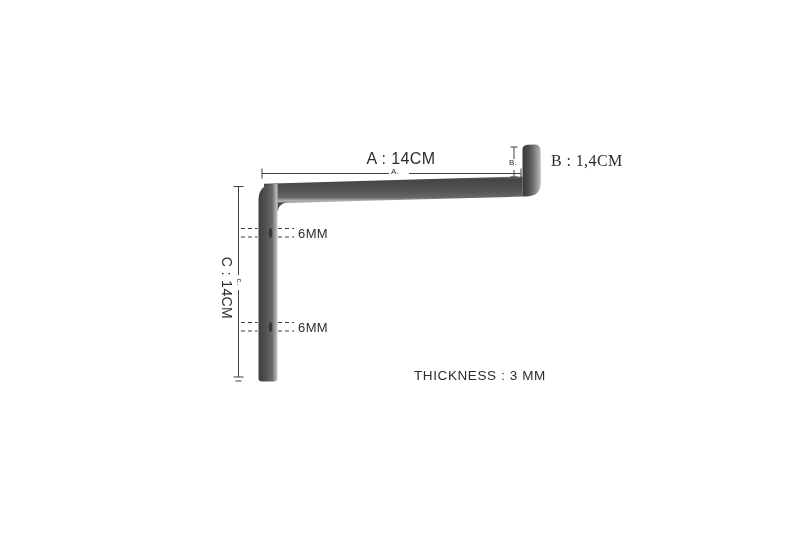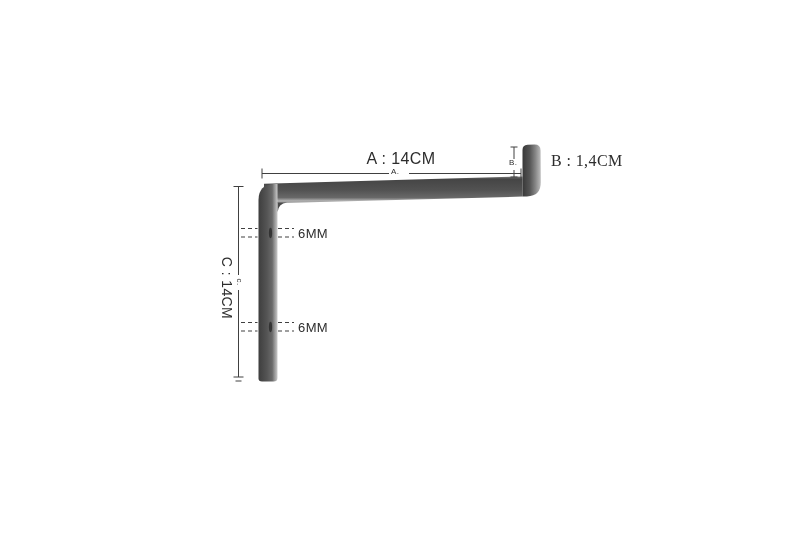--- a/index.html
+++ b/index.html
@@ -116,13 +116,14 @@
   </svg>
 
   <div class="lbl lbl-dim-a">A : 14CM</div>
   <div class="lbl lbl-dim-a-small">A.</div>
   <div class="lbl lbl-dim-b">B : 1,4CM</div>
   <div class="lbl lbl-dim-b-small">B.</div>
   <div class="lbl lbl-dim-c">C : 14CM</div>
   <div class="lbl lbl-dim-c-small">c.</div>
   <div class="lbl lbl-hole-top">6MM</div>
   <div class="lbl lbl-hole-bottom">6MM</div>
+  <div class="lbl lbl-thickness">THICKNESS : 3 MM</div>
 </div>
 
 </body></html>

